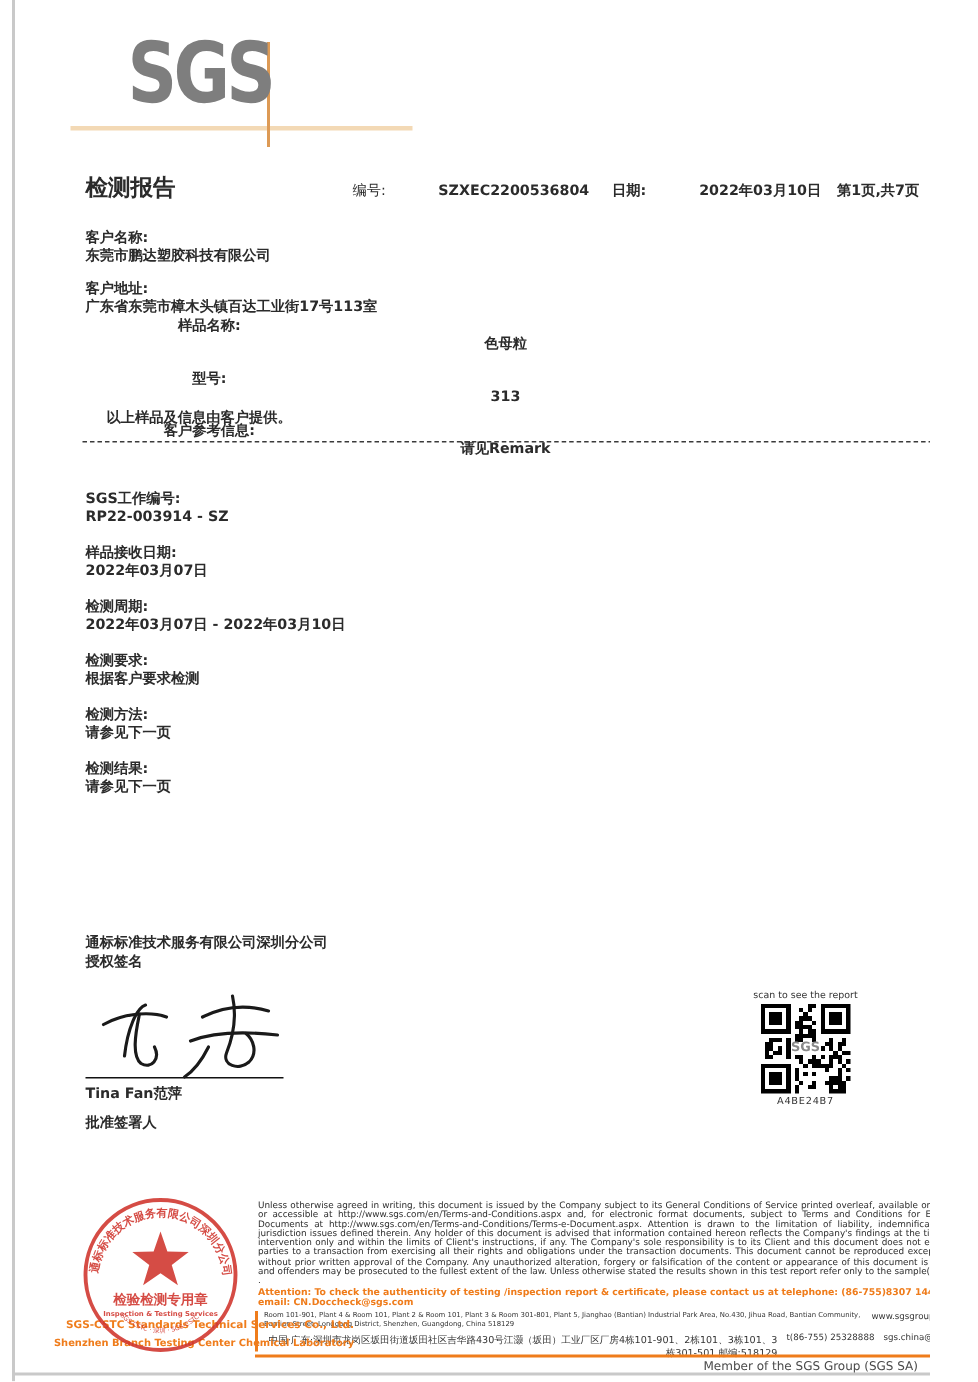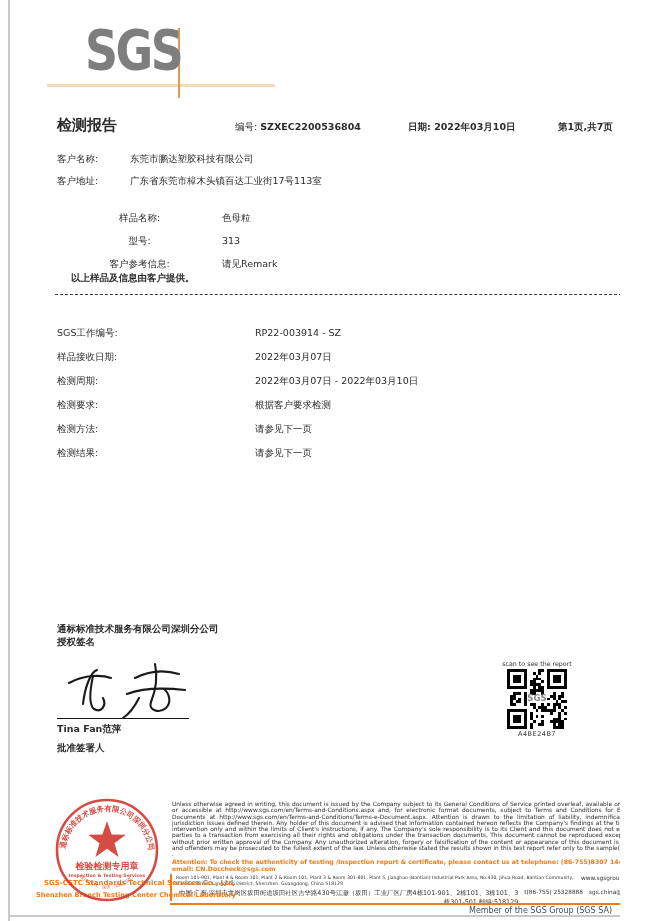--- a/index.html
+++ b/index.html
@@ -11,36 +11,36 @@
   
   .logo{position:absolute;left:65px;top:20px;width:150px;height:80px;}
   .logo-text{position:absolute;left:20px;top:2px;font-size:56px;font-weight:bold;color:#7e7e7e;
              letter-spacing:-3px;transform:scaleX(.82);transform-origin:left;line-height:1;}
   .logo-hline{position:absolute;left:-18px;top:64px;width:228px;height:3px;background:#f3d9b5;}
   .logo-vline{position:absolute;left:113px;top:8px;width:2px;height:70px;background:#dd9a55;}
 
   
   .title{position:absolute;left:57px;top:116px;font-size:15px;font-weight:bold;}
   .hfield{position:absolute;top:121px;font-size:9.5px;}
-  .hfield b{font-weight:bold;}
+  .hfield b{font-weight:bold;margin-left:32px;}
   .f-no{left:235px;} .f-date{left:408px;font-weight:bold;} .f-page{left:558px;font-weight:bold;}
 
   
-  .kv{display:flex;font-size:9.5px;font-weight:normal;line-height:12px;}
+  .kv{display:flex;font-size:9.5px;font-weight:bold;line-height:12px;flex-direction:column;}
   .kv .k{flex:0 0 auto;}
   .client{position:absolute;left:57px;top:153px;width:560px;}
   .client .kv{margin-bottom:10px;}
   .client .k{width:73px;}
   .sample{position:absolute;left:57px;top:212px;width:560px;}
   .sample .kv{margin-bottom:11px;text-align:center;}
   .sample .k{width:165px;}
   .note{position:absolute;left:71px;top:272px;font-size:9.5px;font-weight:bold;}
   .dashed{position:absolute;left:55px;top:294px;width:592px;border-top:1.5px dashed #3a3a3a;}
   .details{position:absolute;left:57px;top:327px;width:588px;}
-  .details .kv{margin-bottom:12px;gap:33px;}
+  .details .kv{margin-bottom:12px;}
   .details .k{width:165px;}
   .details .kv.tall{margin-top:4px;}
   .details .kv.tall .v{line-height:14.2px;width:423px;}
 
   
   .sign{position:absolute;left:57px;top:622px;width:320px;font-size:9.5px;font-weight:bold;}
   .sign .co{line-height:13px;}
   .sig-svg{display:block;margin:8px 0 0 6px;}
   .sig-line{width:132px;border-top:1.5px solid #111;margin-top:-4px;}
   .signer{margin-top:4px;} .signer-title{margin-top:6px;}

